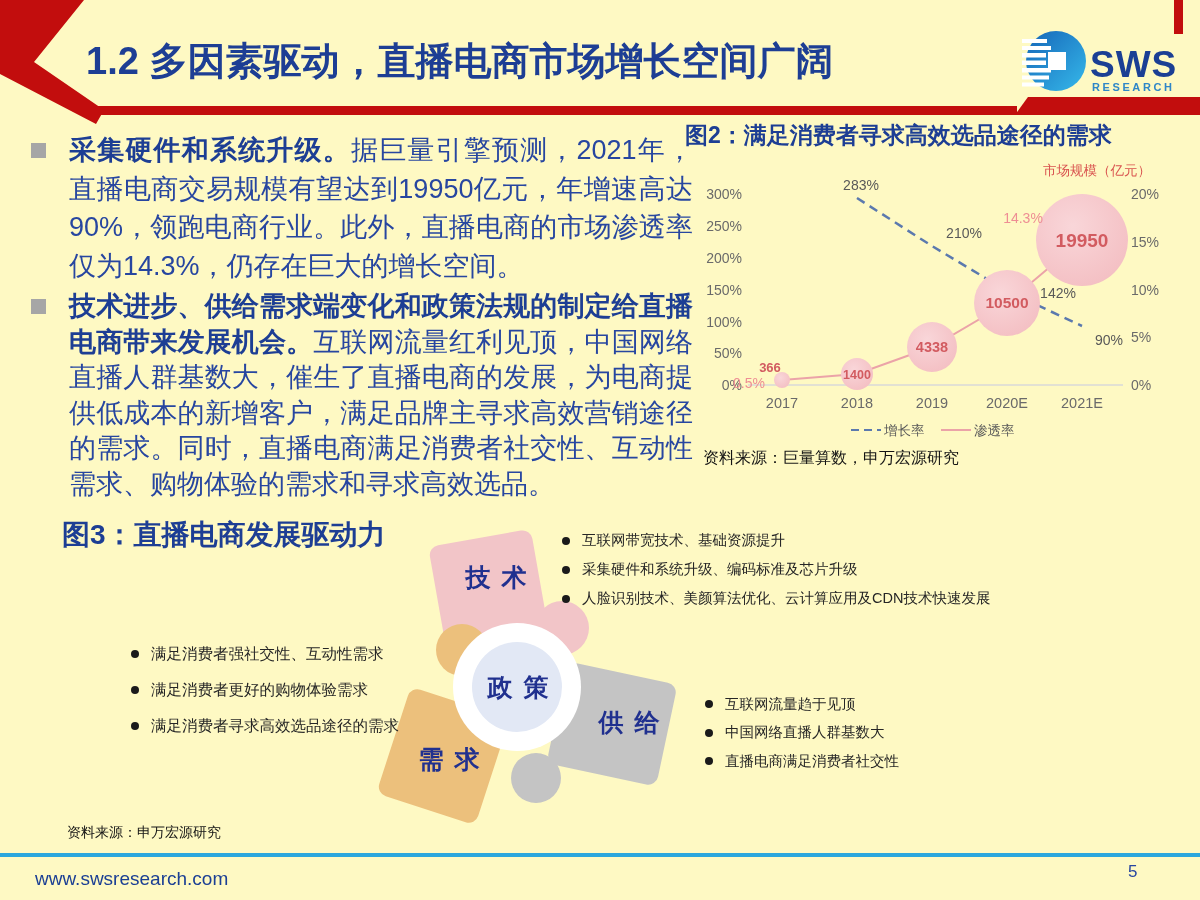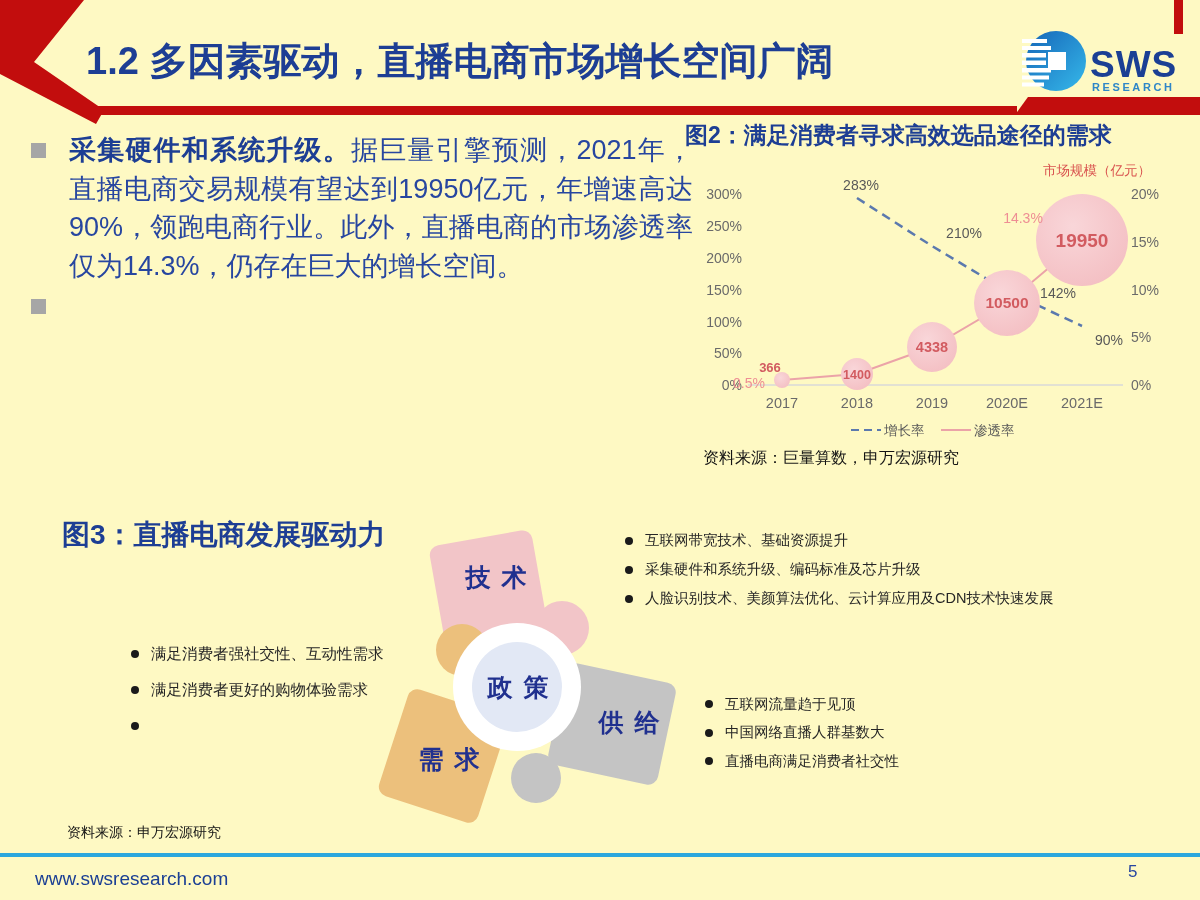--- a/index.html
+++ b/index.html
@@ -41,21 +41,21 @@
 
   
   .petal-lab{font-size:25px;font-weight:bold;fill:#20308f;letter-spacing:2px;}
 
   
   .dot-list .row{display:flex;align-items:center;}
   .dot{width:8px;height:8px;border-radius:50%;background:#1a1a1a;margin-right:12px;flex:none;}
   .dot-list{color:#262626;white-space:nowrap;}
   .demand-list{left:131px;top:636px;font-size:15.5px;}
   .demand-list .row{height:36px;}
-  .tech-list{left:625px;top:526px;font-size:14.5px;}
+  .tech-list{left:562px;top:526px;font-size:14.5px;}
   .tech-list .row{height:29px;}
   .supply-list{left:705px;top:690px;font-size:14.5px;}
   .supply-list .row{height:28.5px;}
 
   
   .footer-line{left:0;top:853px;width:1200px;height:4px;background:#2ba7dd;}
   .footer-url{left:35px;top:868px;font-size:19px;color:#1b3f94;text-decoration:none;}
   .page-num{left:1128px;top:862px;font-size:17px;color:#2746a0;}
 </style>
 </head>
@@ -95,20 +95,23 @@
     <text x="68" y="53" class="logo-sws">SWS</text>
     <text x="70" y="67" class="logo-research">RESEARCH</text>
   </svg>
 
   <div class="abs sq-bullet" style="left:31px;top:143px"></div>
   <div class="abs body-par par1">
     <b>采集硬件和系统升级。</b><span>据巨量引擎预测，2021年，直播电商交易规模有望达到19950亿元，年增速高达90%，领跑电商行业。此外，直播电商的市场渗透率仅为14.3%，仍存在巨大的增长空间。</span>
   </div>
 
   <div class="abs sq-bullet" style="left:31px;top:299px"></div>
+  <div class="abs body-par par2">
+    <b>技术进步、供给需求端变化和政策法规的制定给直播电商带来发展机会。</b><span>互联网流量红利见顶，中国网络直播人群基数大，催生了直播电商的发展，为电商提供低成本的新增客户，满足品牌主寻求高效营销途径的需求。同时，直播电商满足消费者社交性、互动性需求、购物体验的需求和寻求高效选品。</span>
+  </div>
 
   <div class="abs fig-caption" style="left:685px;top:120px">图2：满足消费者寻求高效选品途径的需求</div>
 
   <svg class="abs" style="left:685px;top:148px" width="505" height="300">
     <defs>
       <radialGradient id="bub" cx="0.4" cy="0.35" r="0.8">
         <stop offset="0" stop-color="#f9d6d9"></stop>
           <stop offset="1" stop-color="#f3bcc0"></stop>
       </radialGradient>
     </defs>
@@ -219,20 +222,21 @@
     <div class="row">
         <span class="dot"></span>
         <span>满足消费者强社交性、互动性需求</span>
       </div>
     <div class="row">
         <span class="dot"></span>
         <span>满足消费者更好的购物体验需求</span>
       </div>
     <div class="row">
         <span class="dot"></span>
+        <span>满足消费者寻求高效选品途径的需求</span>
       </div>
   </div>
 
   <div class="abs dot-list tech-list">
     <div class="row">
         <span class="dot"></span>
         <span>互联网带宽技术、基础资源提升</span>
       </div>
     <div class="row">
         <span class="dot"></span>

